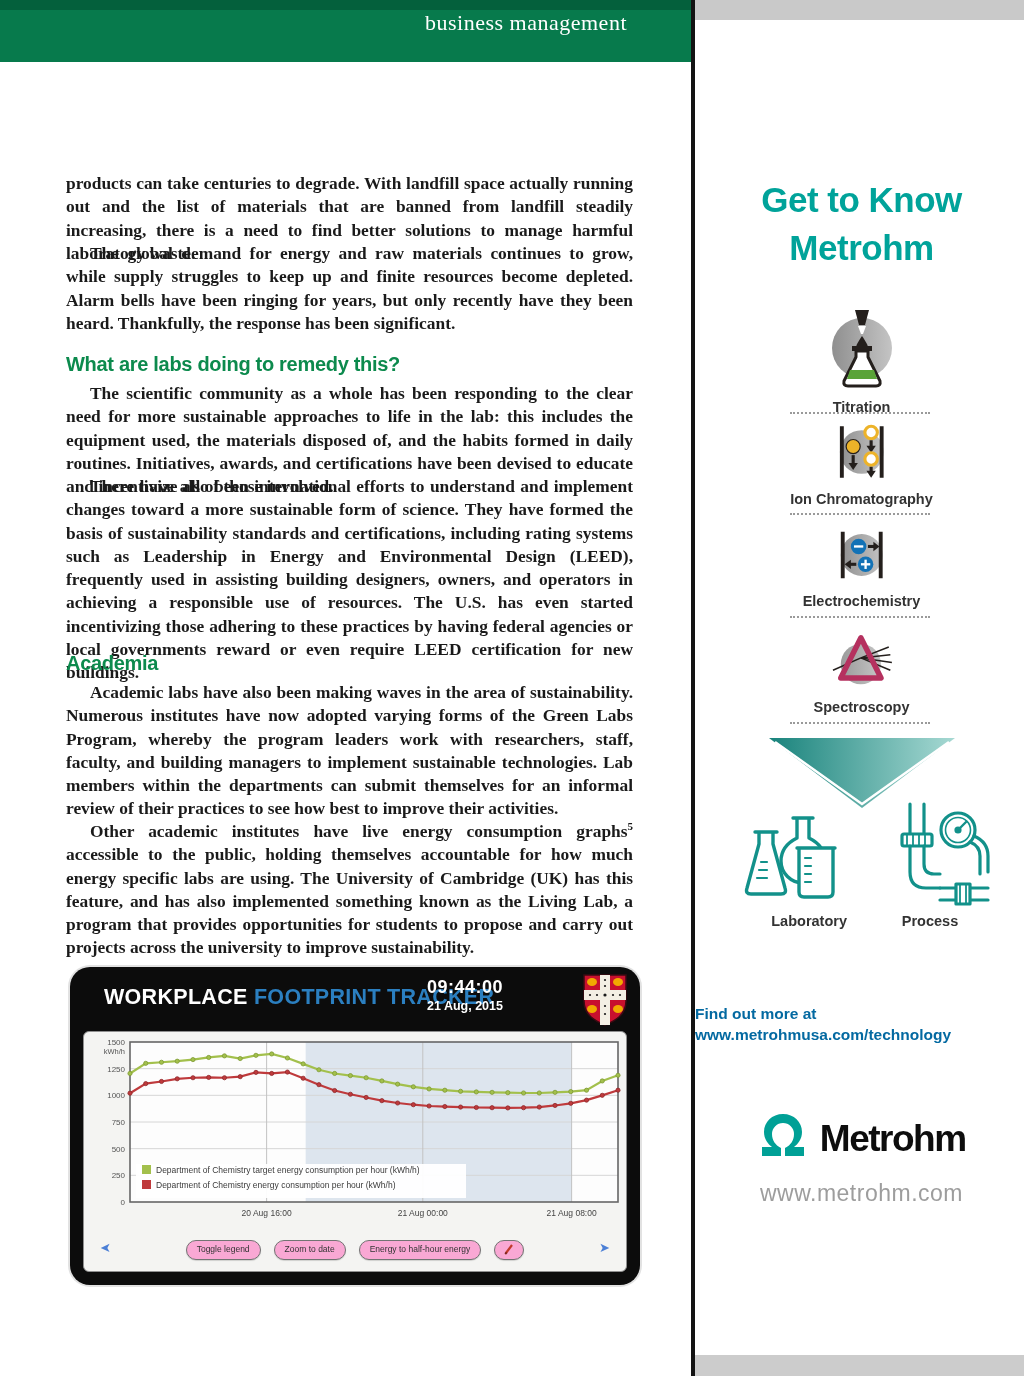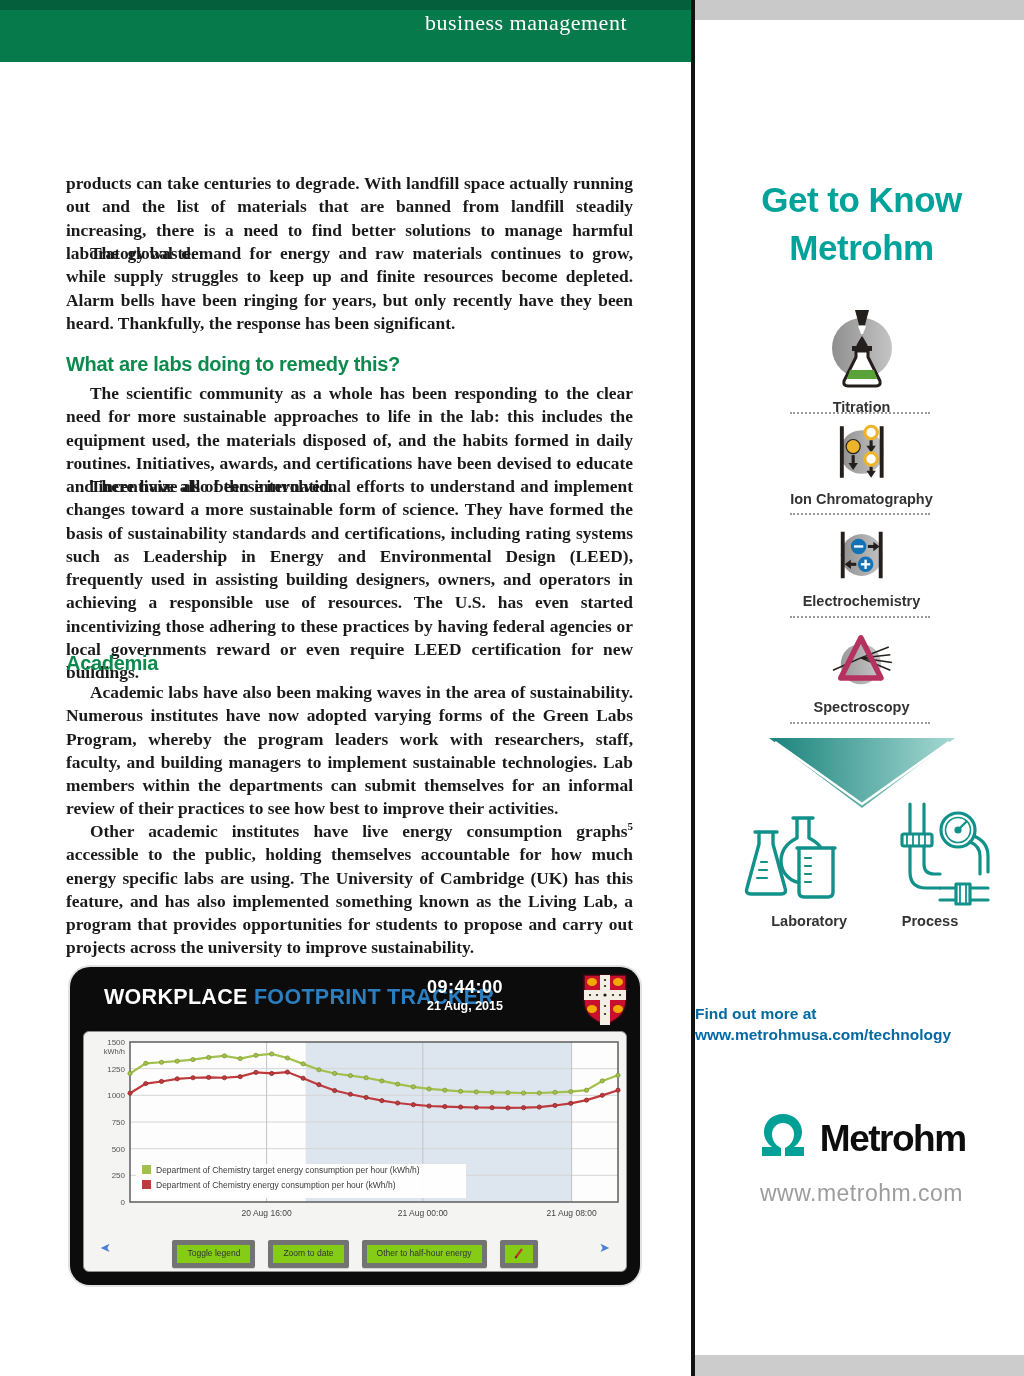--- a/index.html
+++ b/index.html
@@ -51,22 +51,22 @@
   .w-title .t1{color:#ffffff;}
   .w-title .t2{color:#2b7fc0;}
   .w-clock{position:absolute;left:345px;top:10px;color:#fff;}
   .w-clock .time{font-size:18px;font-weight:bold;letter-spacing:.5px;}
   .w-clock .date{font-size:12.5px;font-weight:bold;margin-top:1px;}
   .w-crest{position:absolute;right:24px;top:6px;}
   .w-panel{position:absolute;left:13px;right:13px;top:64px;bottom:13px;background:#f4f4f2;
     border:1px solid #8f8f8f;border-radius:6px;}
   .w-controls{position:absolute;left:0;right:0;bottom:4px;height:30px;}
   .btn-row{position:absolute;left:60px;right:60px;top:3px;display:flex;justify-content:center;gap:13px;}
-  .chart-btn{font-size:8.5px;color:#333;background:#84cc16;border:5px solid #737373;
-    border-radius:2px;padding:3px 10px;white-space:nowrap;box-shadow:0 1px 1px rgba(0,0,0,.15);}
+  .chart-btn{font-size:8.5px;color:#333;background:#f9a8d4;border:1px solid #737373;
+    border-radius:10px;padding:3px 10px;white-space:nowrap;box-shadow:0 1px 1px rgba(0,0,0,.15);}
   .nav-arrow{position:absolute;top:3px;font-size:13px;color:#4b7fd6;cursor:default;}
   .nav-arrow.left{left:16px;transform:scaleX(-1);}
   .nav-arrow.right{right:16px;}
 
   
   .footer{position:absolute;left:337px;top:1314px;display:flex;align-items:baseline;gap:20px;
     font-family:"Liberation Sans",sans-serif;}
   .f-date{color:#9b9b9b;font-size:17.5px;letter-spacing:.5px;}
   .f-mag{color:#4a4a4a;font-size:18px;font-weight:bold;letter-spacing:.3px;}
   .f-page{color:#000;font-size:17.5px;font-weight:bold;margin-left:14px;}
@@ -228,21 +228,21 @@
           </g>
           <text x="182.64000000000001" y="182" text-anchor="middle" font-size="8.5" fill="#444" font-family="&quot;Liberation Sans&quot;,sans-serif">20 Aug 16:00</text>
           <text x="338.8" y="182" text-anchor="middle" font-size="8.5" fill="#444" font-family="&quot;Liberation Sans&quot;,sans-serif">21 Aug 00:00</text>
           <text x="487.64" y="182" text-anchor="middle" font-size="8.5" fill="#444" font-family="&quot;Liberation Sans&quot;,sans-serif">21 Aug 08:00</text>
         </svg>
       <div class="w-controls">
         <span class="nav-arrow left">➤</span>
         <div class="btn-row">
           <span class="chart-btn">Toggle legend</span>
           <span class="chart-btn">Zoom to date</span>
-          <span class="chart-btn">Other to half-hour energy</span>
+          <span class="chart-btn">Energy to half-hour energy</span>
           <span class="chart-btn" style="padding:2px 8px;">
             <svg width="12" height="12" viewBox="0 0 12 12">
                 <line x1="3" y1="10" x2="9" y2="2" stroke="#c0392b" stroke-width="2.2"></line>
                 <line x1="2.2" y1="11" x2="3.6" y2="9.4" stroke="#7b241c" stroke-width="2"></line>
               </svg>
           </span>
         </div>
         <span class="nav-arrow right">➤</span>
       </div>
     </div>

